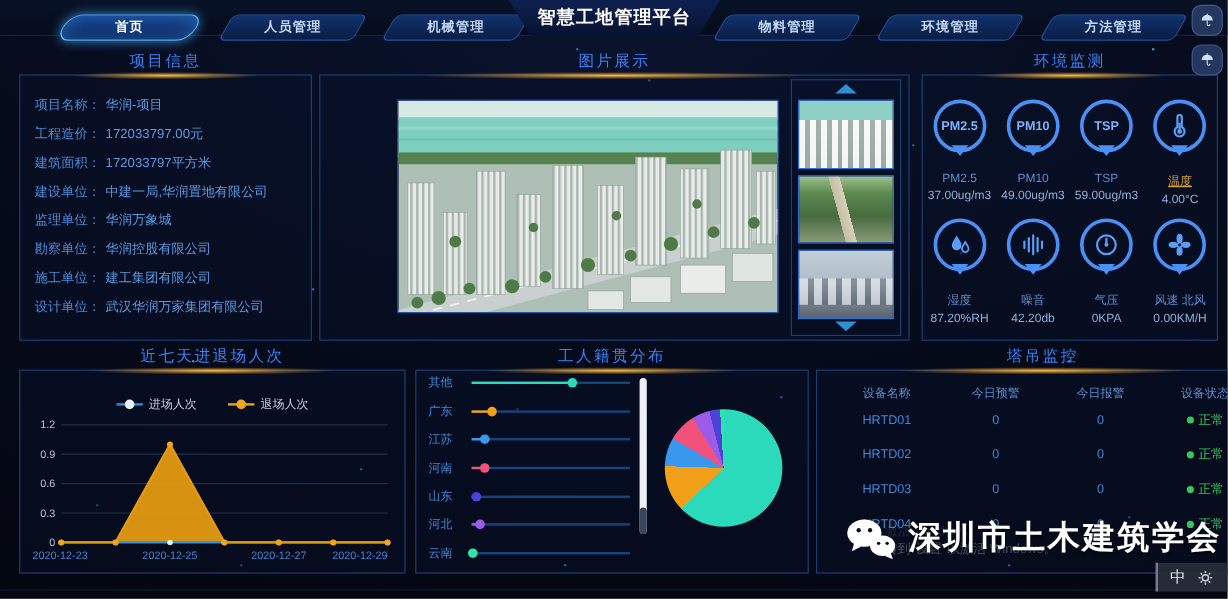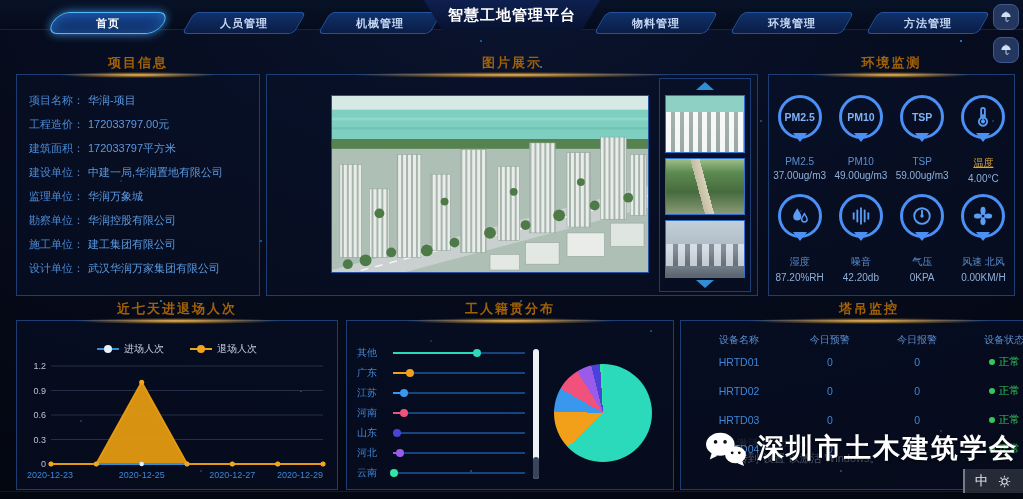--- a/index.html
+++ b/index.html
@@ -38,22 +38,22 @@
   .tab.active .lbl { color:#ffffff; }
   .nav-title { position:absolute; left:424px; top:0; width:176px; height:30px; text-align:center;
     line-height:30px; font-size:15px; font-weight:bold; color:#ffffff; letter-spacing:1px;
     background:linear-gradient(180deg,#0e2050,#071230);
     clip-path:polygon(0 0,100% 0,calc(100% - 18px) 100%,18px 100%); }
   .corner-btns { position:absolute; right:4px; top:4px; display:flex; flex-direction:column; gap:7px; z-index:9; }
   .corner-btn { width:26px; height:26px; border-radius:8px; background:rgba(42,62,104,.85);
     border:1px solid #3d5b8f; display:flex; align-items:center; justify-content:center; cursor:pointer; }
   
   .panel { position:absolute; z-index:3; }
-  .panel-title { height:20px; text-align:center; font-size:13px; font-weight:bold;
-    letter-spacing:2px; color:#a16207;margin-top:12px; }
+  .panel-title { height:20px; text-align:center; font-size:13px; font-weight:normal;
+    letter-spacing:2px; color:#3b82f6; }
   .panel-box { position:relative; border:1px solid #1d3e74; background:rgba(9,18,42,.45); }
   .panel-box::before { content:''; position:absolute; top:-3px; left:18%; width:64%; height:6px;
     background:radial-gradient(ellipse at center, rgba(255,190,70,.95) 0%, rgba(245,166,35,.4) 42%, transparent 72%);
     pointer-events:none; }
   
   .pi-list { padding:13px 12px; }
   .pi-row { display:flex; font-size:11px; line-height:24px; color:#4a8bd8; white-space:nowrap; }
   .pi-row .v { margin-left:4px; color:#5b9ae0; }
   
   .main-img { position:absolute; left:64px; top:20px; width:318px; height:178px;
@@ -89,21 +89,21 @@
   .legend { display:flex; justify-content:center; gap:26px; margin-top:21px; }
   .lg-item { display:flex; align-items:center; gap:5px; cursor:pointer; }
   .lg-mark { position:relative; width:22px; height:2px; }
   .lg-mark::after { content:''; position:absolute; left:50%; top:50%; width:8px; height:8px;
     border-radius:50%; transform:translate(-50%,-50%); }
   .m-enter { background:#2f8fd6; } .m-enter::after { background:#e6f1ff; }
   .m-exit { background:#e8a41f; } .m-exit::after { background:#f2a41d; }
   .lg-label { font-size:10px; color:#c6d0e0; }
   #att-svg { display:block; margin:2px auto 0; }
   
-  .origin-body { display:flex; height:100%; padding:24px 6px 8px 10px; }
+  .origin-body { display:flex; height:100%; padding:2px 6px 8px 10px; }
   .lollipop { flex:1; display:flex; flex-direction:column; justify-content:space-between; padding-right:8px; }
   .lol-row { display:flex; align-items:center; height:16px; }
   .lol-label { width:30px; font-size:10px; color:#3f86d6; flex:none; }
   .lol-track { position:relative; flex:1; height:2px; background:#16457e; margin-left:6px; }
   .lol-fill { position:absolute; left:0; top:0; height:2px; }
   .lol-dot { position:absolute; top:50%; width:8px; height:8px; border-radius:50%; transform:translate(-50%,-50%); }
   .scrollbar { width:6px; height:130px; margin-top:4px; border-radius:3px; background:#eef1f5; position:relative; cursor:pointer; }
   .scrollbar::after { content:''; position:absolute; bottom:0; left:0; width:6px; height:22px; border-radius:3px; background:#38455c; }
   .pie-wrap { width:128px; display:flex; align-items:center; justify-content:center; }
   .pie { width:98px; height:98px; border-radius:50%; }

